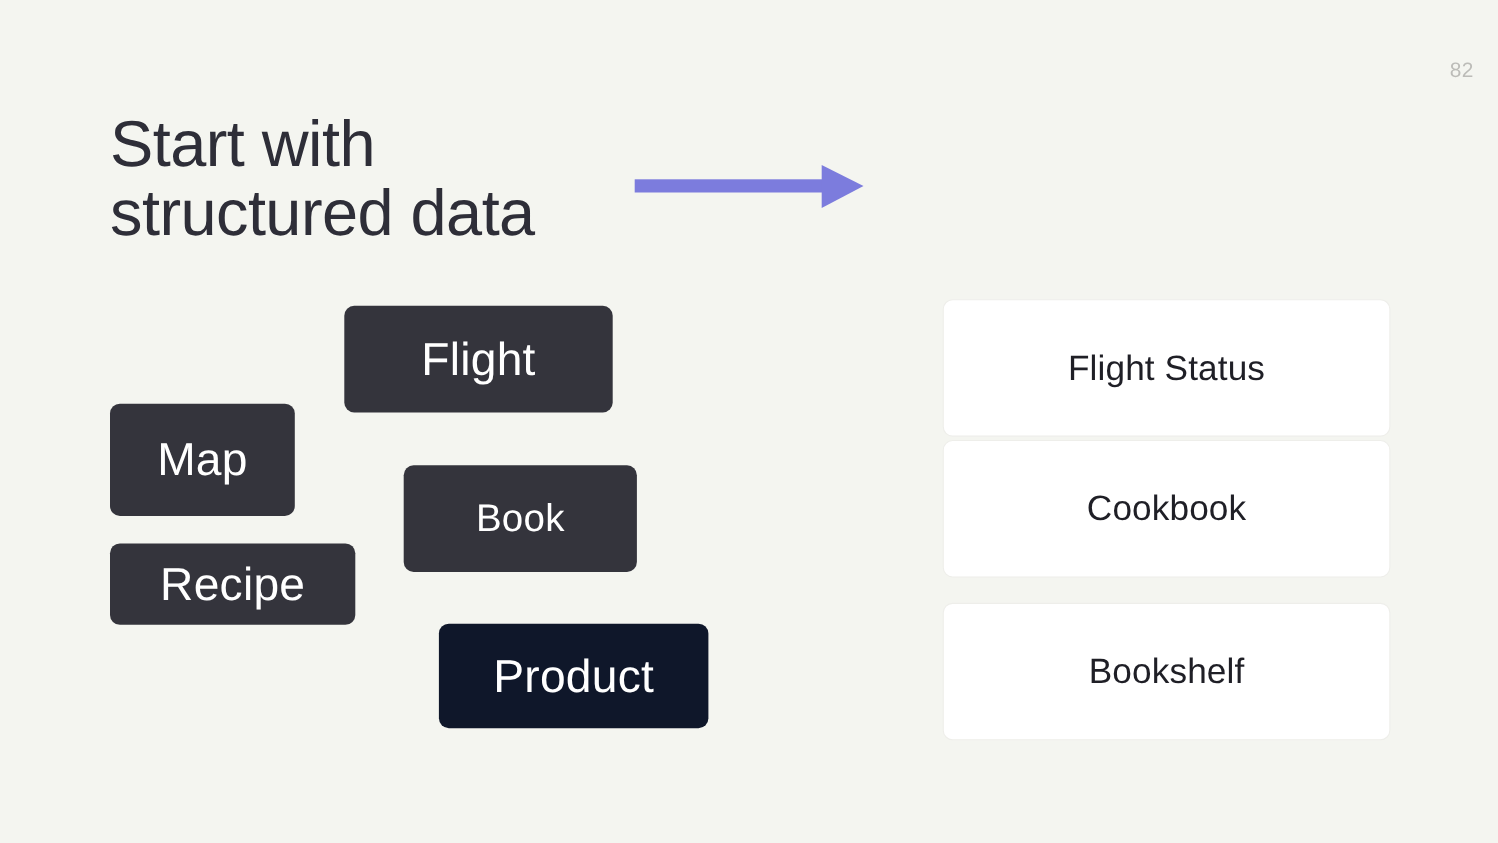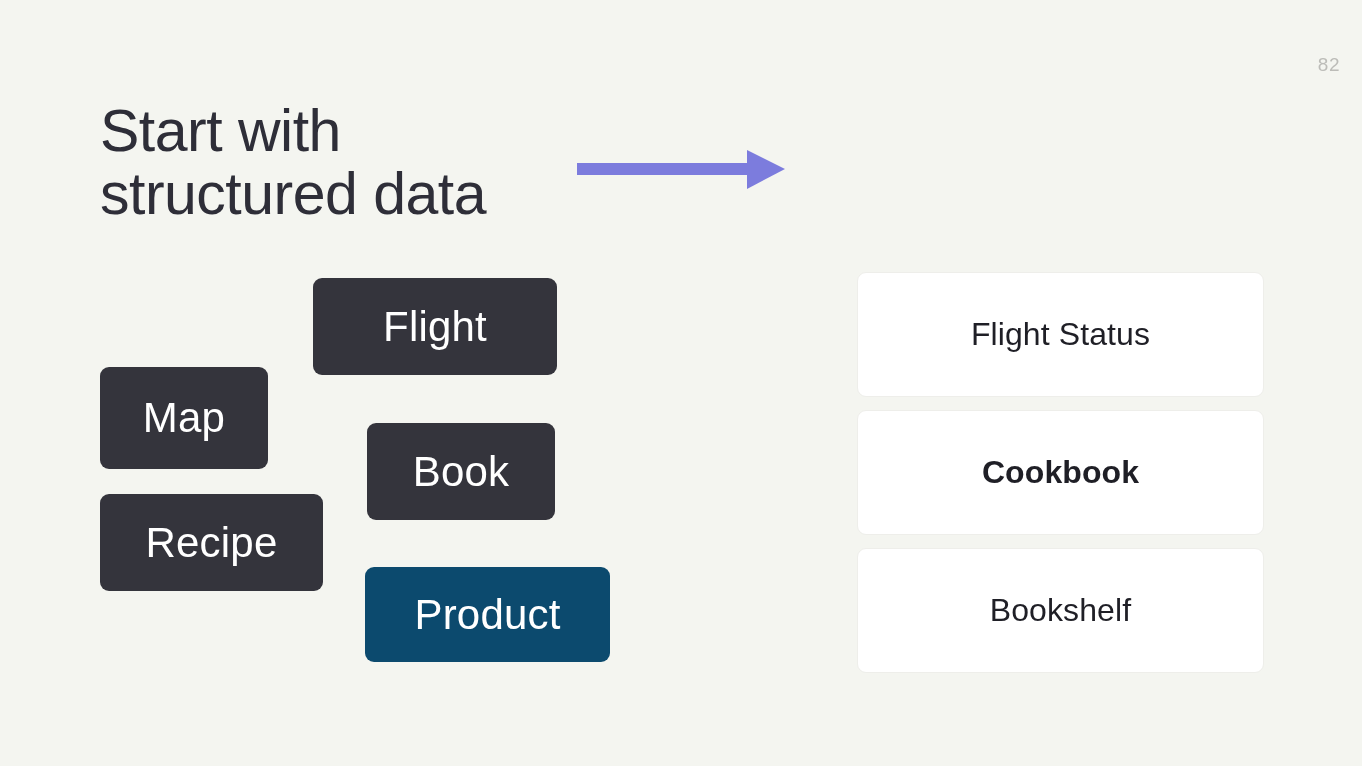--- a/index.html
+++ b/index.html
@@ -66,22 +66,22 @@
     border-radius: 9px;
     color: #ffffff;
     display: flex;
     align-items: center;
     justify-content: center;
     font-weight: 400;
     letter-spacing: 0.2px;
   }
   .chip-flight  { left: 313px; top: 278px; width: 244px; height: 97px; font-size: 42px; }
   .chip-map     { left: 100px; top: 351px; width: 168px; height: 102px; font-size: 42px; margin-top: 16px; }
-  .chip-book    { left: 367px; top: 423px; width: 188px; height: 97px; font-size: 42px; }
-  .chip-recipe  { left: 100px; top: 494px; width: 223px; height: 97px; font-size: 42px; }
+  .chip-book    { left: 367px; top: 423px; width: 212px; height: 97px; font-size: 35px; }
+  .chip-recipe  { left: 100px; top: 494px; width: 223px; height: 74px; font-size: 42px; }
   .chip-product { left: 365px; top: 567px; width: 245px; height: 95px; font-size: 42px; }
 
   
   .card {
     position: absolute;
     left: 857px;
     width: 407px;
     height: 125px;
     background: #ffffff;
     border: 1px solid #a21caf;
@@ -89,21 +89,21 @@
     display: flex;
     align-items: center;
     justify-content: center;
     color: #1f1f26;
     font-size: 32px;
     font-weight: 400;
     letter-spacing: 0.1px;
     box-sizing: border-box;
   }
   .card-0 { top: 272px; }
-  .card-1 { top: 410px; font-weight: bold; }
+  .card-1 { top: 400px; }
   .card-2 { top: 548px; }
 </style>
 </head>
 <body>
 
 <div id="slide" style="background: rgb(244, 245, 240);">
 
   <div class="page-number">82</div>
 
   <div class="heading heading-left" style="color: rgb(46, 46, 56);">Start with
@@ -118,21 +118,21 @@
   </div>
 
   <div class="chip chip-book" style="background: rgb(52, 52, 60); color: rgb(255, 255, 255);">
     <span>Book</span>
   </div>
 
   <div class="chip chip-recipe" style="background: rgb(52, 52, 60); color: rgb(255, 255, 255);">
     <span>Recipe</span>
   </div>
 
-  <div class="chip chip-product" style="background: #0c4a6e; color: rgb(255, 255, 255);">
+  <div class="chip chip-product" style="background: #0f172a; color: rgb(255, 255, 255); margin-left: 34px;">
     <span>Product</span>
   </div>
 
   <div class="arrow-wrap">
     <svg width="215" height="50" viewBox="0 0 215 50" aria-hidden="true">
       <g id="arrow-shape">
         <rect x="2" y="18" width="172" height="12" fill="#7c7cdd"></rect>
         <polygon points="172,5 210,24 172,44" fill="#7c7cdd"></polygon>
       </g>
     </svg>

